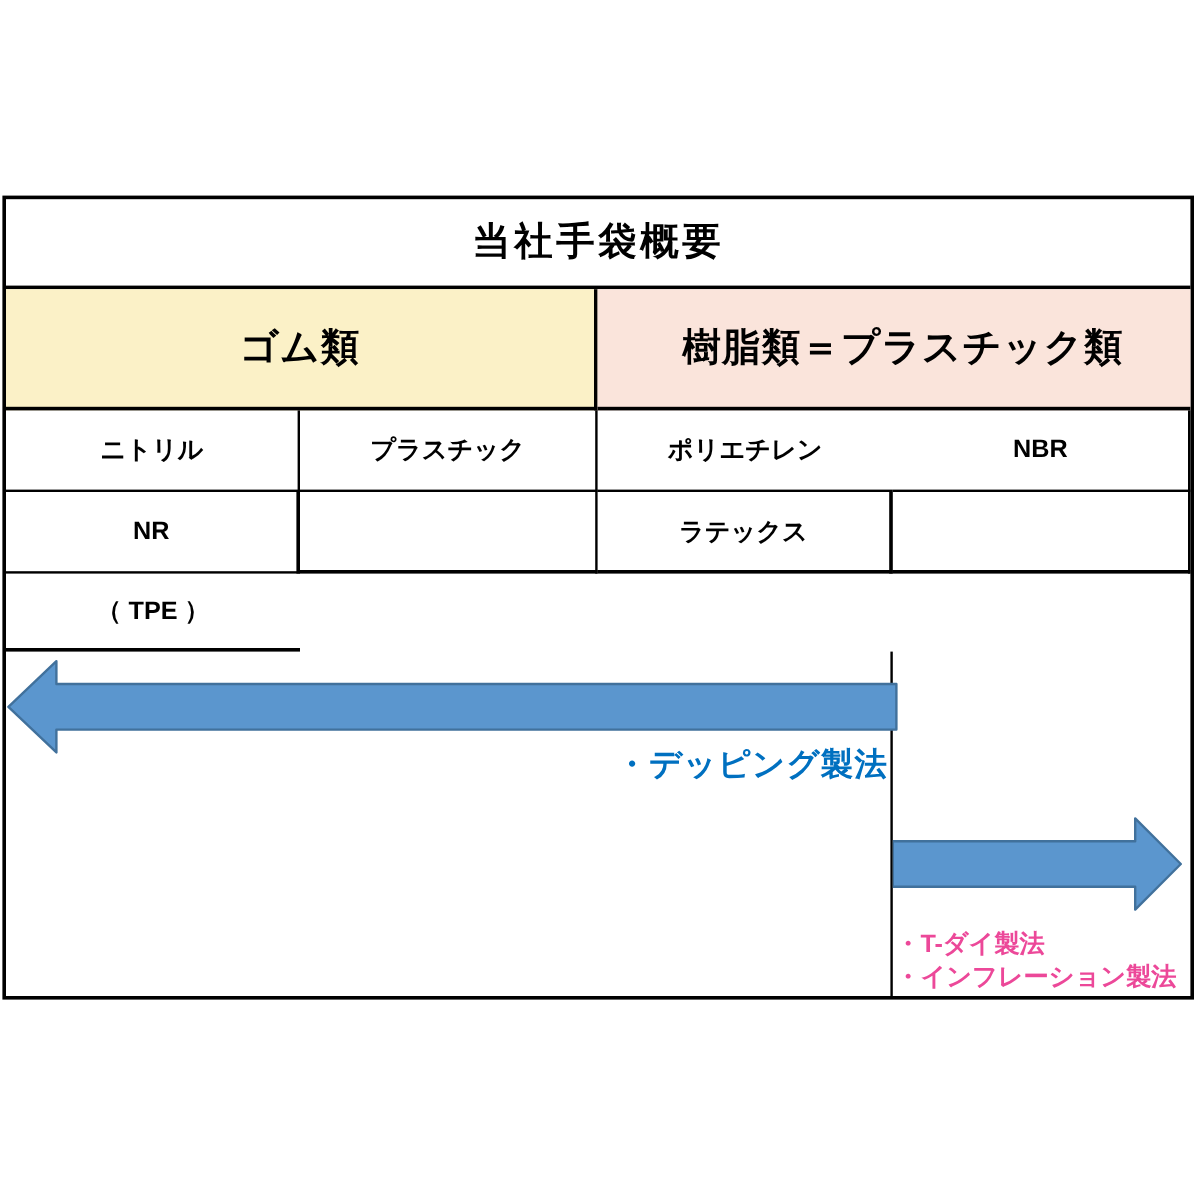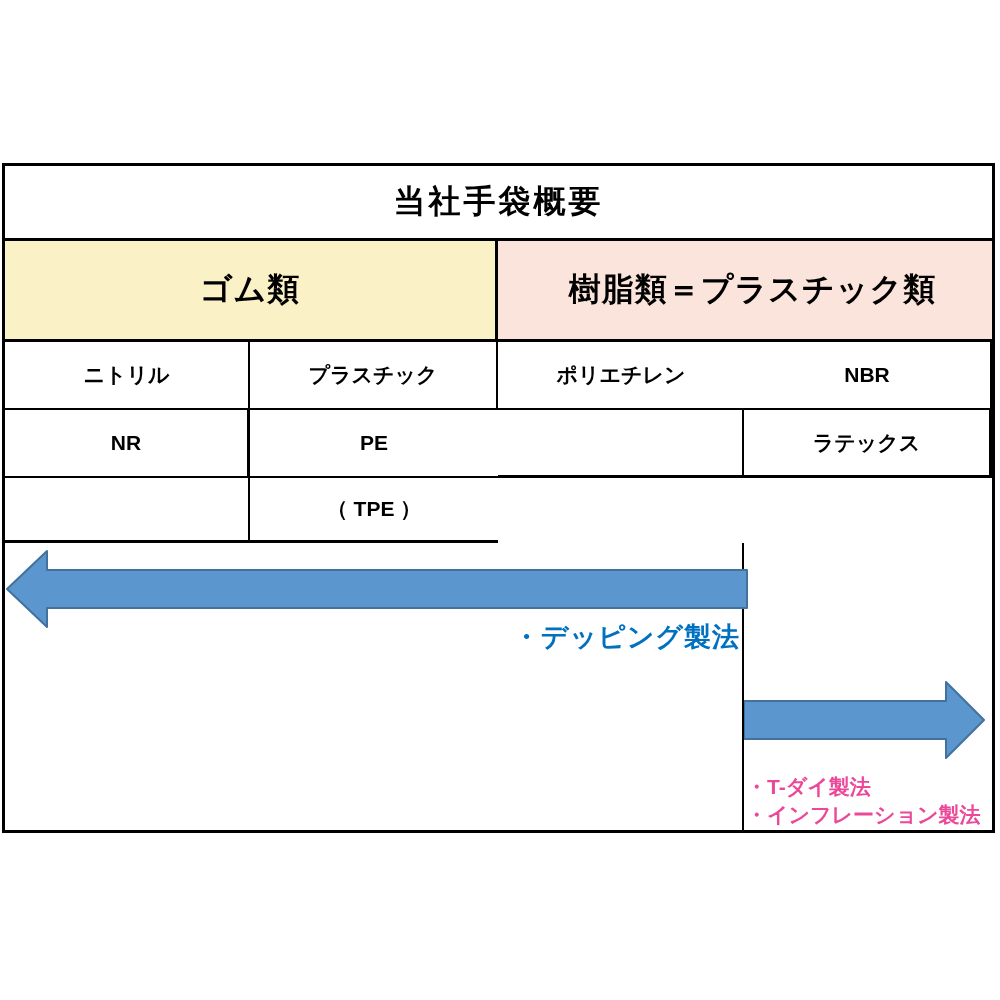--- a/index.html
+++ b/index.html
@@ -56,21 +56,20 @@
 
   <div class="cell cat cat-left bb3 br3" style="background-color: rgb(251, 241, 199);">ゴム類</div>
   <div class="cell cat cat-right bb3" style="background-color: rgb(250, 228, 219); padding-left: 15px;">樹脂類＝プラスチック類</div>
 
   <div class="cell mat bb2 br2">ニトリル</div>
   <div class="cell mat bb2 br2">プラスチック</div>
   <div class="cell mat bb2">ポリエチレン</div>
 
   <div class="cell mat bb2 br2">NBR</div>
   <div class="cell mat bb2 br3">NR</div>
-  <div class="cell mat bb2">PE</div>
 
   <div class="cell mat bb3 br2"></div>
   <div class="cell mat bb3 br3">ラテックス</div>
   <div class="cell mat bb3 br2"></div>
   <div class="cell mat bb3">（ TPE ）</div>
 
   <div class="cell bottom-left br2">
     <svg class="arrow-left" viewBox="0 0 744 80" preserveAspectRatio="none">
       <polygon points="742,21 42,21 42,2 2,40 42,78 42,59 742,59" stroke-width="2" stroke-linejoin="round" fill="#5B96CE" stroke="#41719C"></polygon>
     </svg>

